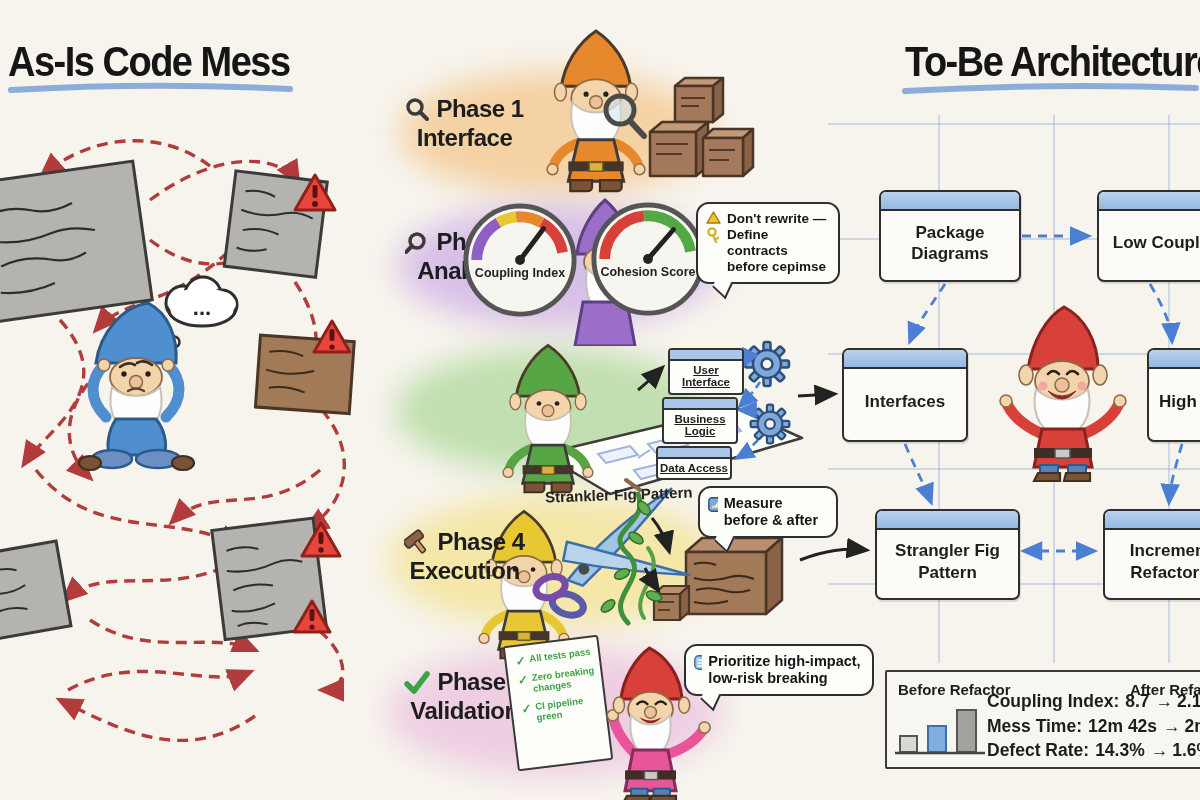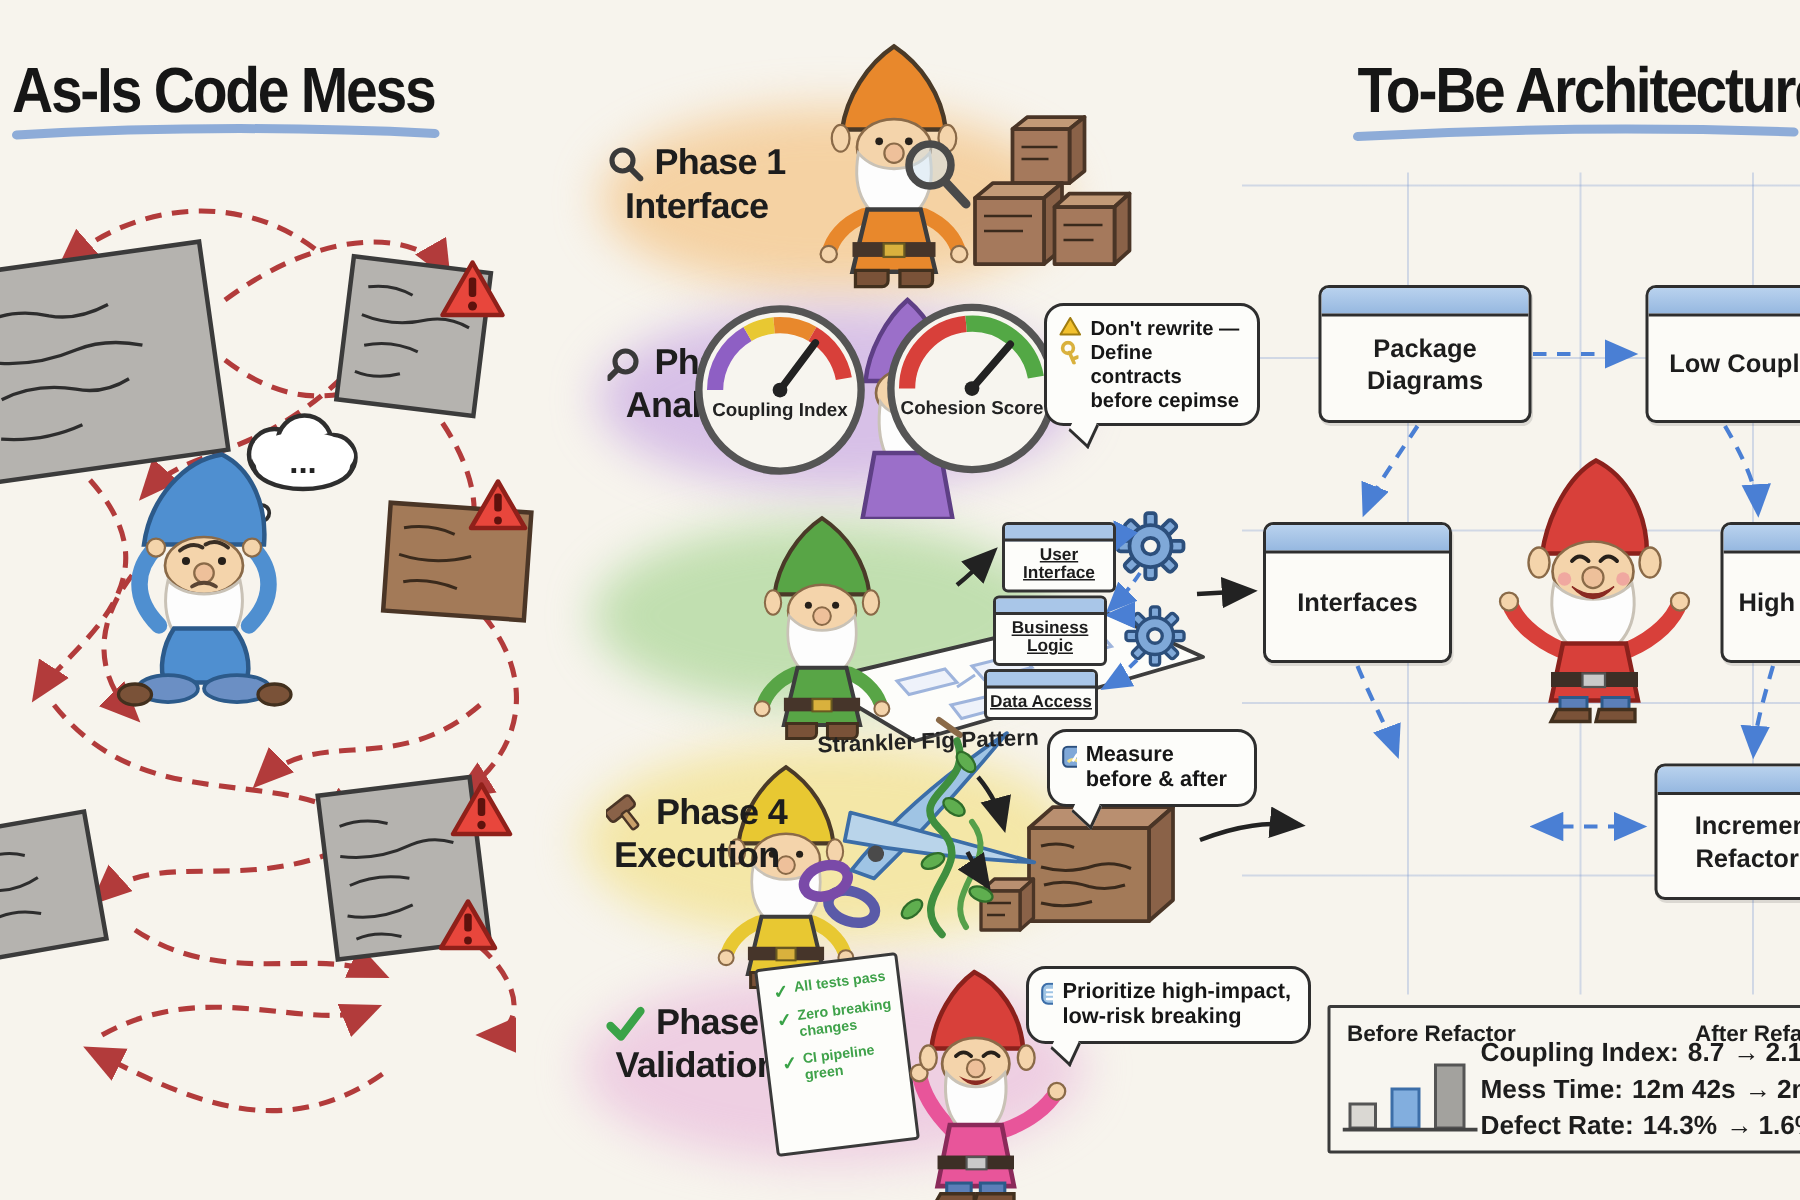--- a/index.html
+++ b/index.html
@@ -547,20 +547,24 @@
     <div class="lbl">Low Coupling</div>
   </div>
   <div class="arch-box" style="left:842px;top:348px;width:122px;height:90px;">
     <div class="bar"></div>
     <div class="lbl">Interfaces</div>
   </div>
   <div class="arch-box" style="left:1147px;top:348px;width:140px;height:90px;">
     <div class="bar"></div>
     <div class="lbl">High Cohesion</div>
   </div>
+  <div class="arch-box" style="left:875px;top:509px;width:141px;height:87px;">
+    <div class="bar"></div>
+    <div class="lbl">Strangler Fig Pattern</div>
+  </div>
   <div class="arch-box" style="left:1103px;top:509px;width:145px;height:87px;">
     <div class="bar"></div>
     <div class="lbl">Incremental Refactoring</div>
   </div>
 
   <svg class="abs" style="left:790px;top:110px;z-index:3;" width="410" height="560" viewBox="790 110 410 560">
     <defs>
       <marker id="bb" markerWidth="9" markerHeight="8" refX="6.5" refY="3.5" orient="auto">
           <path d="M0 0 L8 3.5 L0 7 Z" fill="#4a7fd4"></path>
         </marker>

